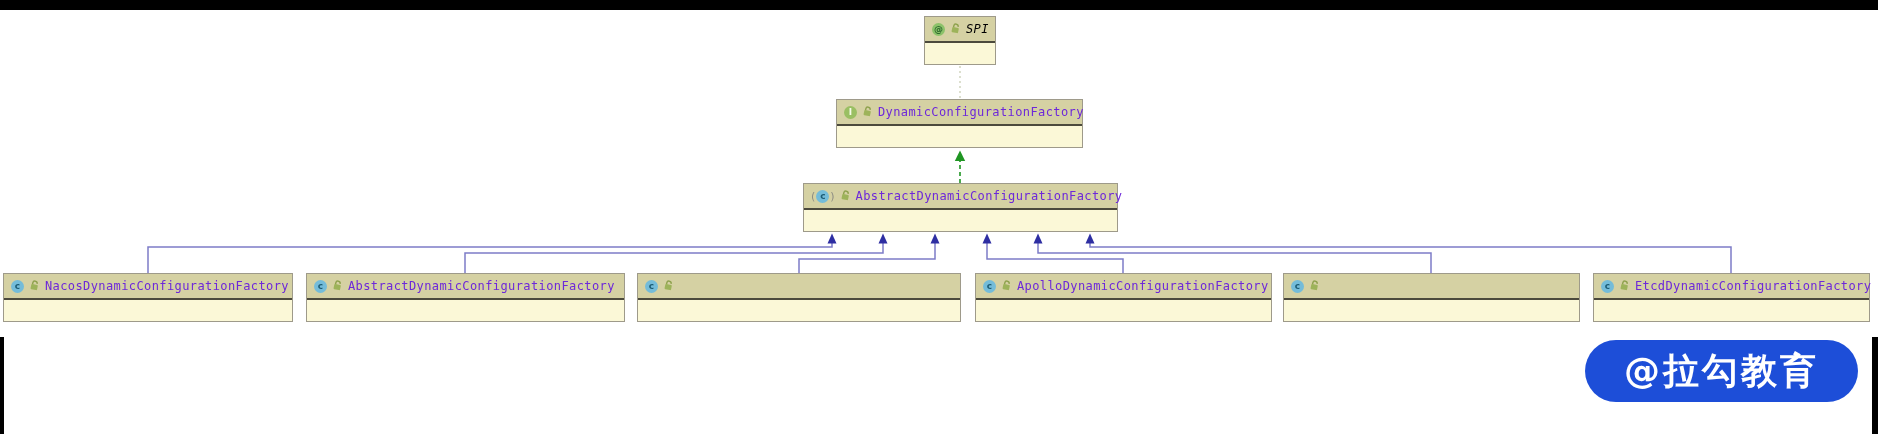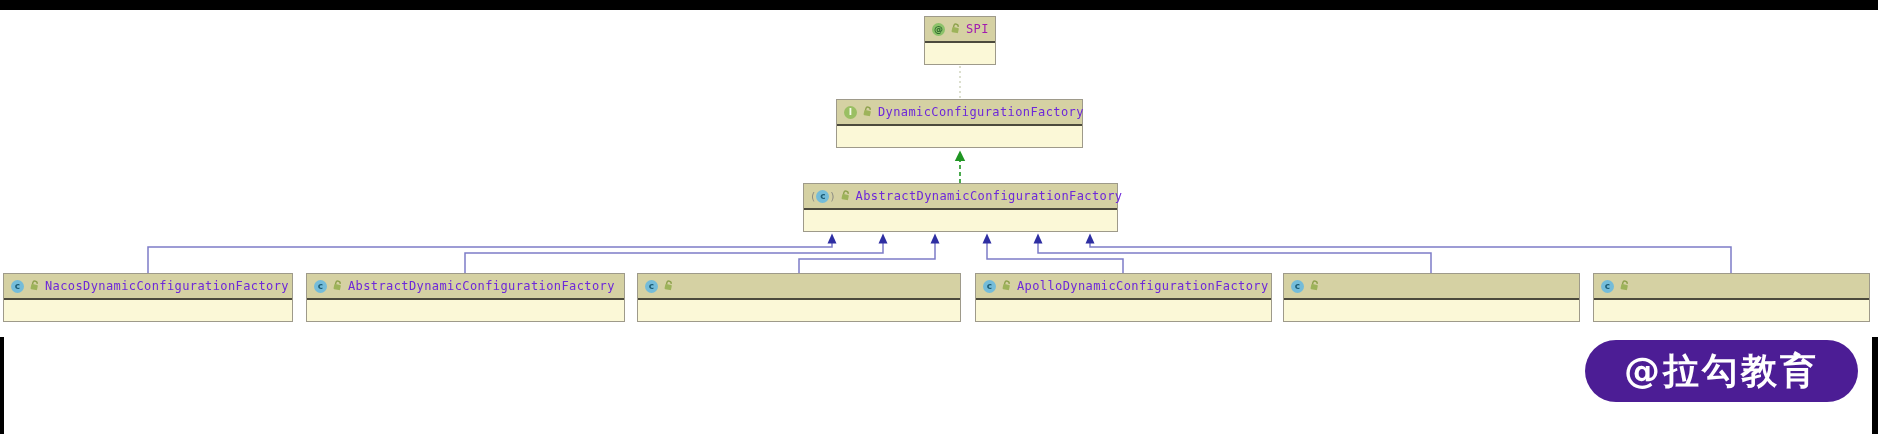--- a/index.html
+++ b/index.html
@@ -10,21 +10,21 @@
   .bar-left{left:0;top:337px;width:4px;height:97px;}
   .bar-right{right:0;top:337px;width:6px;height:97px;}
 
   svg.edges{position:absolute;left:0;top:0;pointer-events:none;}
 
   .node{position:absolute;border:1px solid #9e9a8a;background:#fbf8d7;box-sizing:border-box;}
   .node .hdr{height:26px;background:#d5d1a3;border-bottom:2px solid #4c4a3c;
              display:flex;align-items:center;padding:0 8px 0 7px;gap:5px;box-sizing:border-box;}
   .node .members{height:21px;background:#fbf8d7;}
   .name{font-size:12px;color:#6d28d9;white-space:nowrap;letter-spacing:.4px;}
-  .ann-name{color:#a21caf;}
+  .ann-name{color:#000000;font-style:italic;}
 
   .ic{display:inline-flex;align-items:center;justify-content:center;width:13px;height:13px;
       border-radius:50%;font-family:"DejaVu Sans","Liberation Sans",sans-serif;
       font-size:9px;font-weight:bold;flex:0 0 auto;}
   .ic-ann{background:#8cc26a;color:#2d6b2d;}
   .ic-int{background:#9abf63;color:#f5fce8;}
   .ic-cls{background:#74bcd9;color:#1d5d76;}
   .absico{display:inline-flex;align-items:center;gap:1px;}
   .paren{color:#8d8d83;font-size:11px;font-family:"DejaVu Sans","Liberation Sans",sans-serif;}
   .lock{display:inline-flex;flex:0 0 auto;transform:rotate(12deg);margin-top:-2px;}
@@ -34,21 +34,21 @@
   .n1{left:836px;top:99px;width:247px;}
   .n2{left:803px;top:183px;width:315px;}
   .n3{left:3px;top:273px;width:290px;}
   .n4{left:306px;top:273px;width:319px;}
   .n5{left:637px;top:273px;width:324px;}
   .n6{left:975px;top:273px;width:297px;}
   .n7{left:1283px;top:273px;width:297px;}
   .n8{left:1593px;top:273px;width:277px;}
 
   .watermark{position:absolute;left:1585px;top:340px;width:273px;height:62px;
-             background:#4c1d95;border-radius:31px;display:flex;align-items:center;justify-content:center;
+             background:#1d4ed8;border-radius:31px;display:flex;align-items:center;justify-content:center;
              color:#ffffff;font-family:"DejaVu Sans","Liberation Sans",sans-serif;
              font-size:36px;font-weight:bold;letter-spacing:3px;}
 </style>
 </head>
 <body>
 
 <div class="canvas">
 
   <div class="bar bar-top"></div>
 
@@ -194,20 +194,21 @@
 
   <div class="node n8">
     <div class="hdr">
       <span class="ic ic-cls">c</span>
       <span class="lock">
         <svg width="11" height="11" viewBox="0 0 12 12">
             <path d="M3.6 5.2V3.6a2.4 2.4 0 0 1 4.8 0" fill="none" stroke="#8fa24e" stroke-width="1.6"></path>
             <rect x="2.4" y="5" width="7.2" height="5.6" rx="1" fill="#9db35a"></rect>
           </svg>
       </span>
+      <span class="name">EtcdDynamicConfigurationFactory</span>
     </div>
     <div class="members"></div>
   </div>
 
   <div class="watermark">
     <span>@拉勾教育</span>
   </div>
 
   <div class="bar bar-left"></div>
   <div class="bar bar-right"></div>

